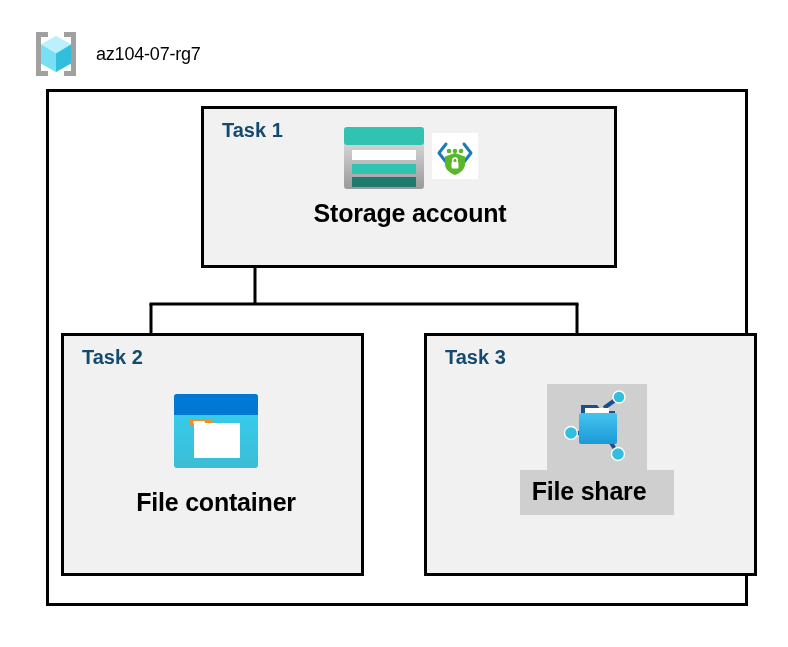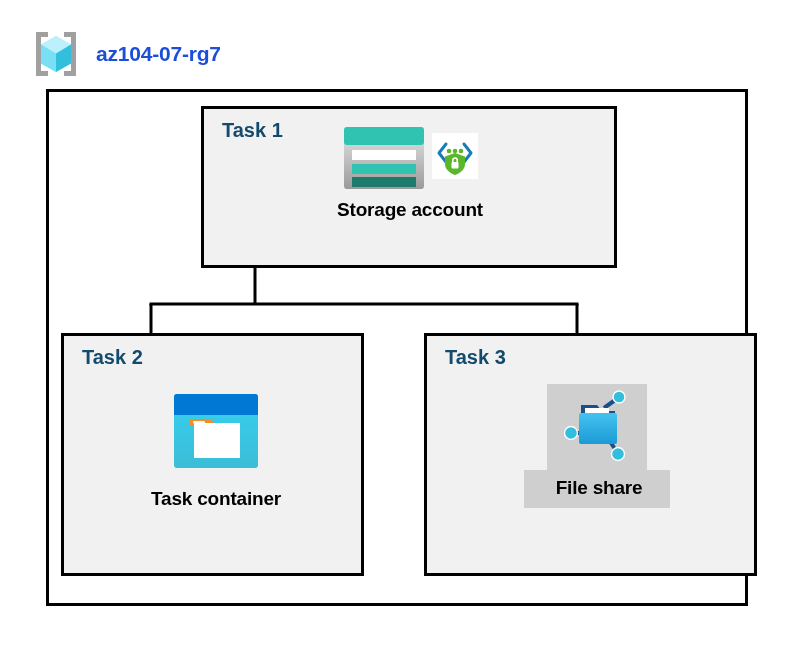--- a/index.html
+++ b/index.html
@@ -26,23 +26,23 @@
     align-items: center;
     gap: 14px;
   }
   #rg-icon {
     width: 52px;
     height: 52px;
     flex: 0 0 52px;
     display: block;
   }
   #rg-title {
-    font-size: 21px;
-    font-weight: bold;
-    color: #1d4ed8;
+    font-size: 18px;
+    font-weight: normal;
+    color: #000000;
     letter-spacing: -0.2px;
     white-space: nowrap;
   }
 
   
   #rg-container {
     position: absolute;
     left: 46px;
     top: 89px;
     width: 702px;
@@ -80,21 +80,21 @@
     display: flex;
     flex-direction: column;
     align-items: center;
   }
   .node-icons {
     display: flex;
     align-items: flex-start;
     justify-content: center;
   }
   .node-caption {
-    font-size: 19px;
+    font-size: 25px;
     font-weight: bold;
     color: #000000;
     white-space: nowrap;
     letter-spacing: -0.2px;
   }
 
   
   #node-storage-account { left: 96px; top: 16px; width: 220px; }
   #node-storage-account .node-caption { margin-top: 8px; }
   #icon-storage-account { width: 84px; height: 66px; display: block; }
@@ -109,21 +109,21 @@
   #node-file-share { left: 60px; top: 48px; width: 220px; }
   #icon-file-share-wrap {
     background: #cfcfcf;
     padding: 4px 12px 4px 12px;
     display: flex;
     justify-content: center;
   }
   #icon-file-share { width: 76px; height: 78px; display: block; }
   #node-file-share .node-caption {
     background: #cfcfcf;
-    padding: 7px 28px 9px 32px;
+    padding: 7px 28px 9px 12px;
     margin-top: 0px;
   }
 
   
   #connectors {
     position: absolute;
     left: 0;
     top: 0;
     width: 702px;
     height: 517px;
@@ -216,21 +216,21 @@
           <rect x="2" y="2" width="84" height="74" rx="3" fill="url(#blob-body)"></rect>
           <rect x="2" y="2" width="84" height="19" rx="3" fill="#0078d4"></rect>
           <rect x="2" y="15" width="84" height="8" fill="#0078d4"></rect>
 
           <path d="M17 27 L38 27 L44 33 L17 33 Z" fill="#f78d1e"></path>
           <rect x="21" y="29" width="12" height="2.6" rx="1.3" fill="#ffffff"></rect>
 
           <rect x="22" y="31" width="46" height="35" fill="#ffffff"></rect>
         </svg>
       </div>
-      <div class="node-caption">Task container</div>
+      <div class="node-caption">File container</div>
     </div>
   </div>
 
   <div class="task-box" id="task-3-box">
     <div class="task-label">Task 3</div>
 
     <div class="node" id="node-file-share">
       <div id="icon-file-share-wrap" class="node-icons">
         <svg id="icon-file-share" viewBox="0 0 76 78">
           <defs>

